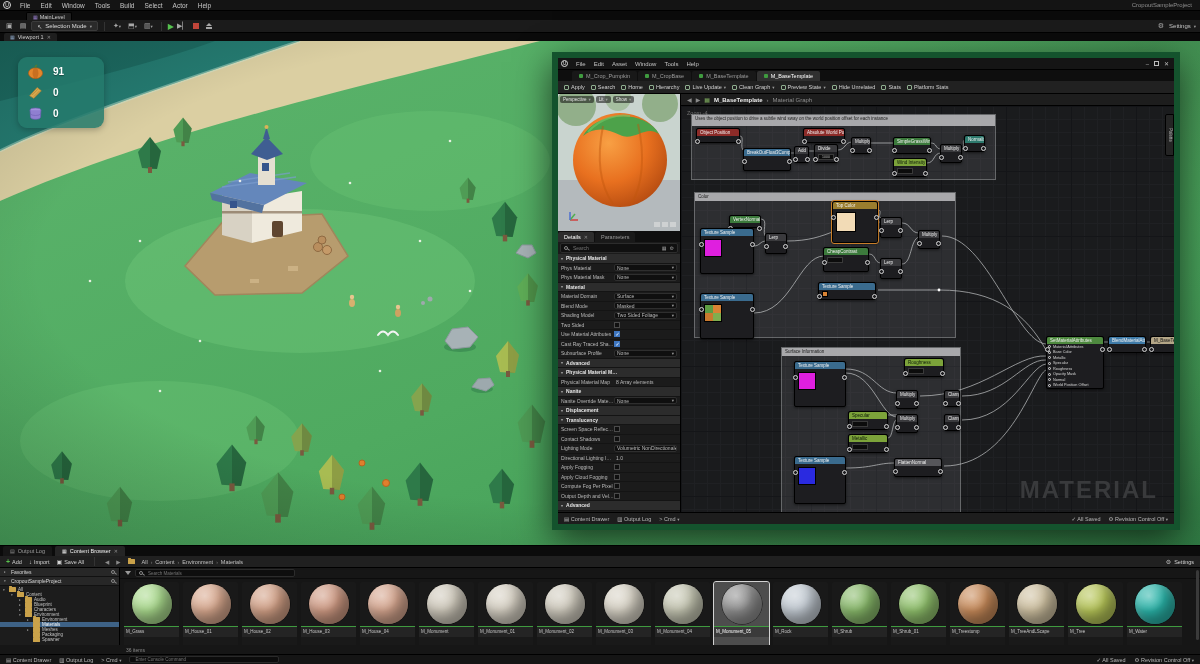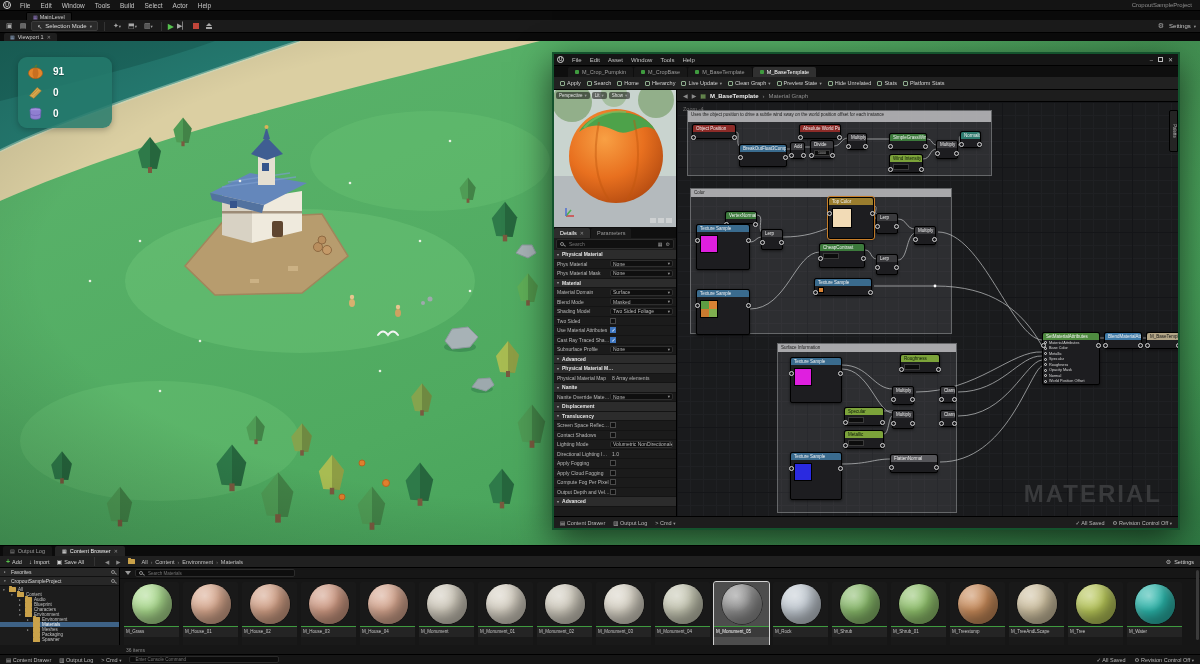--- a/index.html
+++ b/index.html
@@ -23,25 +23,25 @@
   .stop{width:6px;height:6px;background:#c0453a;margin:0 2px;}
   .eject{display:flex;flex-direction:column;align-items:center;gap:1px;padding:0 2px;}
   .ej-t{width:0;height:0;border-left:3px solid transparent;border-right:3px solid transparent;border-bottom:3.5px solid #a8a8a8;}
   .ej-b{width:6px;height:1.5px;background:#a8a8a8;}
   .tb-right{margin-left:auto;display:flex;align-items:center;gap:3px;color:#c4c4c4;}
   .vptabs{top:33px;height:8px;background:#0b0b0b;display:flex;align-items:flex-end;}
   .vtab{height:8px;background:#1e1e1e;display:flex;align-items:center;gap:3px;padding:0 6px;font-size:5.5px;color:#cfcfcf;margin-left:4px;border-radius:2px 2px 0 0;}
   .x{color:#8a8a8a;font-size:5px;}
   
   #viewport{position:absolute;top:41px;left:0;width:1200px;height:504px;overflow:hidden;background:#3f9a55;}
-  #hud{position:absolute;left:18px;top:16px;width:94px;background:rgba(36,122,108,.85);border-radius:9px;padding:7px 9px;display:flex;flex-direction:column;gap:6px;box-shadow:0 2px 6px rgba(0,0,0,.25);}
+  #hud{position:absolute;left:18px;top:16px;width:86px;background:rgba(36,122,108,.85);border-radius:9px;padding:7px 9px;display:flex;flex-direction:column;gap:6px;box-shadow:0 2px 6px rgba(0,0,0,.25);}
   .hrow{display:flex;align-items:center;gap:9px;}
   .hval{color:#fff;font-weight:bold;font-size:10px;text-shadow:0 1px 1px rgba(0,0,0,.35);}
   
-  #matwin{position:absolute;left:552px;top:52px;width:628px;height:478px;background:#161616;border:2px solid #14532d;box-shadow:0 10px 34px rgba(0,0,0,.65);}
+  #matwin{position:absolute;left:552px;top:52px;width:628px;height:478px;background:#161616;border:6px solid #14532d;box-shadow:0 10px 34px rgba(0,0,0,.65);}
   .mtitle{height:12px;background:#151515;display:flex;align-items:center;font-size:6px;color:#c2c2c2;border-bottom:1px solid #000;}
   .mtitle .mi{padding:0 4px;}
   .winbtns{margin-left:auto;display:flex;align-items:center;gap:5px;margin-right:5px;color:#bdbdbd;font-size:6px;}
   .wb-box{width:5px;height:5px;border:1px solid #bdbdbd;}
   .mtabs{height:11px;background:#0e0e0e;display:flex;align-items:flex-end;gap:1px;padding-left:14px;}
   .atab{height:10px;display:flex;align-items:center;gap:3px;padding:0 7px;font-size:5.5px;color:#9c9c9c;background:#181818;border-radius:2px 2px 0 0;}
   .atab .dotg{width:4px;height:4px;border-radius:1px;background:#3f9b3f;}
   .atab.active{background:#303030;color:#fff;}
   .mtoolbar{height:13px;background:#212121;display:flex;align-items:center;gap:6px;padding:0 6px;font-size:5.5px;color:#d2d2d2;border-bottom:1px solid #000;}
   .tbtn{display:flex;align-items:center;gap:2px;white-space:nowrap;}

